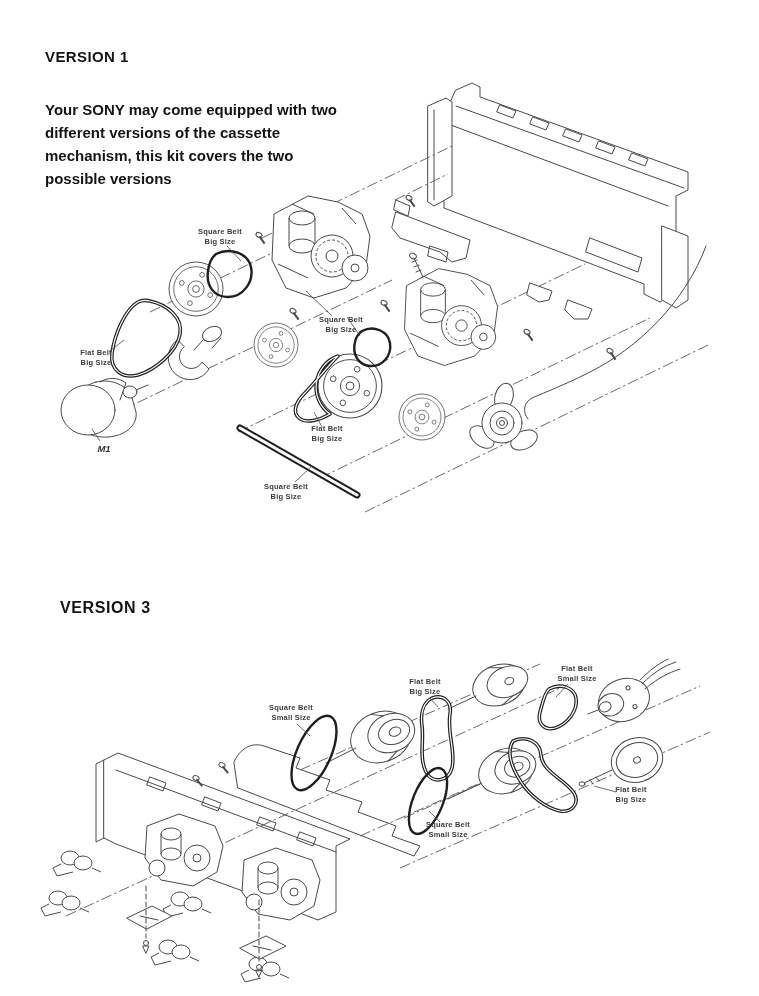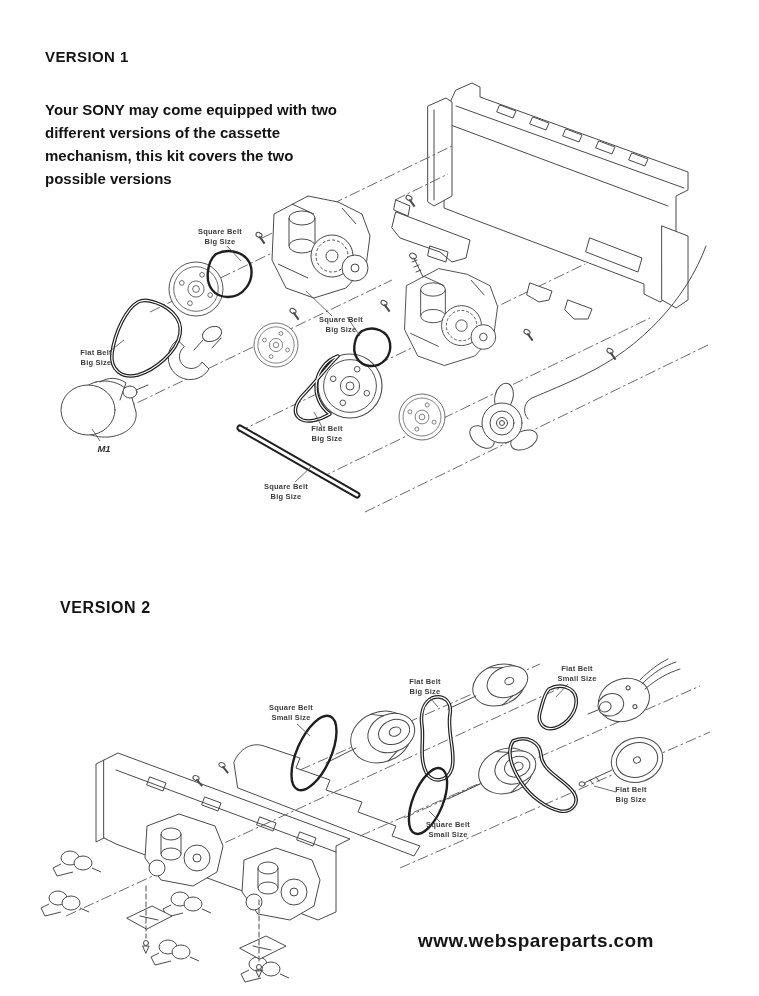--- a/index.html
+++ b/index.html
@@ -30,21 +30,21 @@
   .url{position:absolute;left:380px;top:930px;width:312px;text-align:center;
        font-size:19px;font-weight:bold;color:#151515;letter-spacing:.4px;}
 </style>
 </head>
 <body>
 
 <div class="page">
 
   <div class="v1-heading">VERSION 1</div>
   <div class="intro">Your SONY may come equipped with two different versions of the cassette mechanism, this kit covers the two possible versions</div>
-  <div class="v2-heading">VERSION 2</div>
+  <div class="v2-heading">VERSION 3</div>
 
   <svg class="art" width="759" height="996" viewBox="0 0 759 996">
     <defs>
       <g id="fw">
         <circle r="40" fill="#fff" stroke="#4a4a4a" stroke-width="1.4"></circle>
         <circle r="33" fill="none" stroke="#4a4a4a" stroke-width="1.2"></circle>
         <circle r="12" fill="none" stroke="#4a4a4a" stroke-width="1.2"></circle>
         <circle r="5" fill="none" stroke="#4a4a4a" stroke-width="1.2"></circle>
         <circle cx="21" cy="9" r="3.5" fill="none" stroke="#4a4a4a" stroke-width="1.2"></circle>
         <circle cx="-9" cy="21" r="3.5" fill="none" stroke="#4a4a4a" stroke-width="1.2"></circle>
@@ -298,15 +298,14 @@
       <text class="lbl" x="425" y="694">Big Size</text>
       <text class="lbl" x="577" y="671">Flat Belt</text>
       <text class="lbl" x="577" y="681">Small Size</text>
       <text class="lbl" x="631" y="792">Flat Belt</text>
       <text class="lbl" x="631" y="802">Big Size</text>
       <text class="lbl" x="448" y="827">Square Belt</text>
       <text class="lbl" x="448" y="837">Small Size</text>
     </g>
   </svg>
 
-  <div class="url">www.webspareparts.com</div>
 
 </div>
 
 </body></html>

